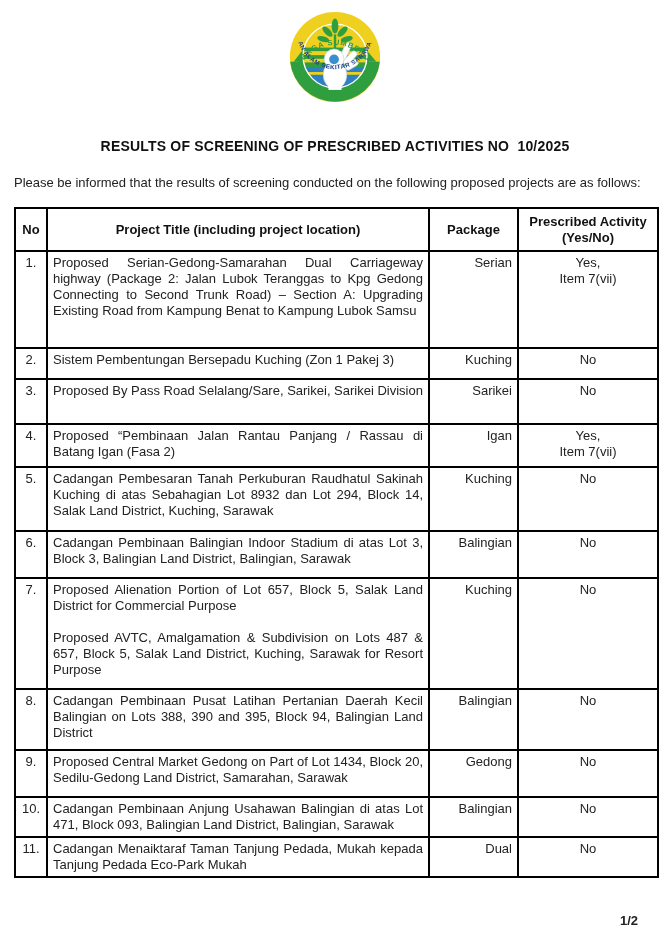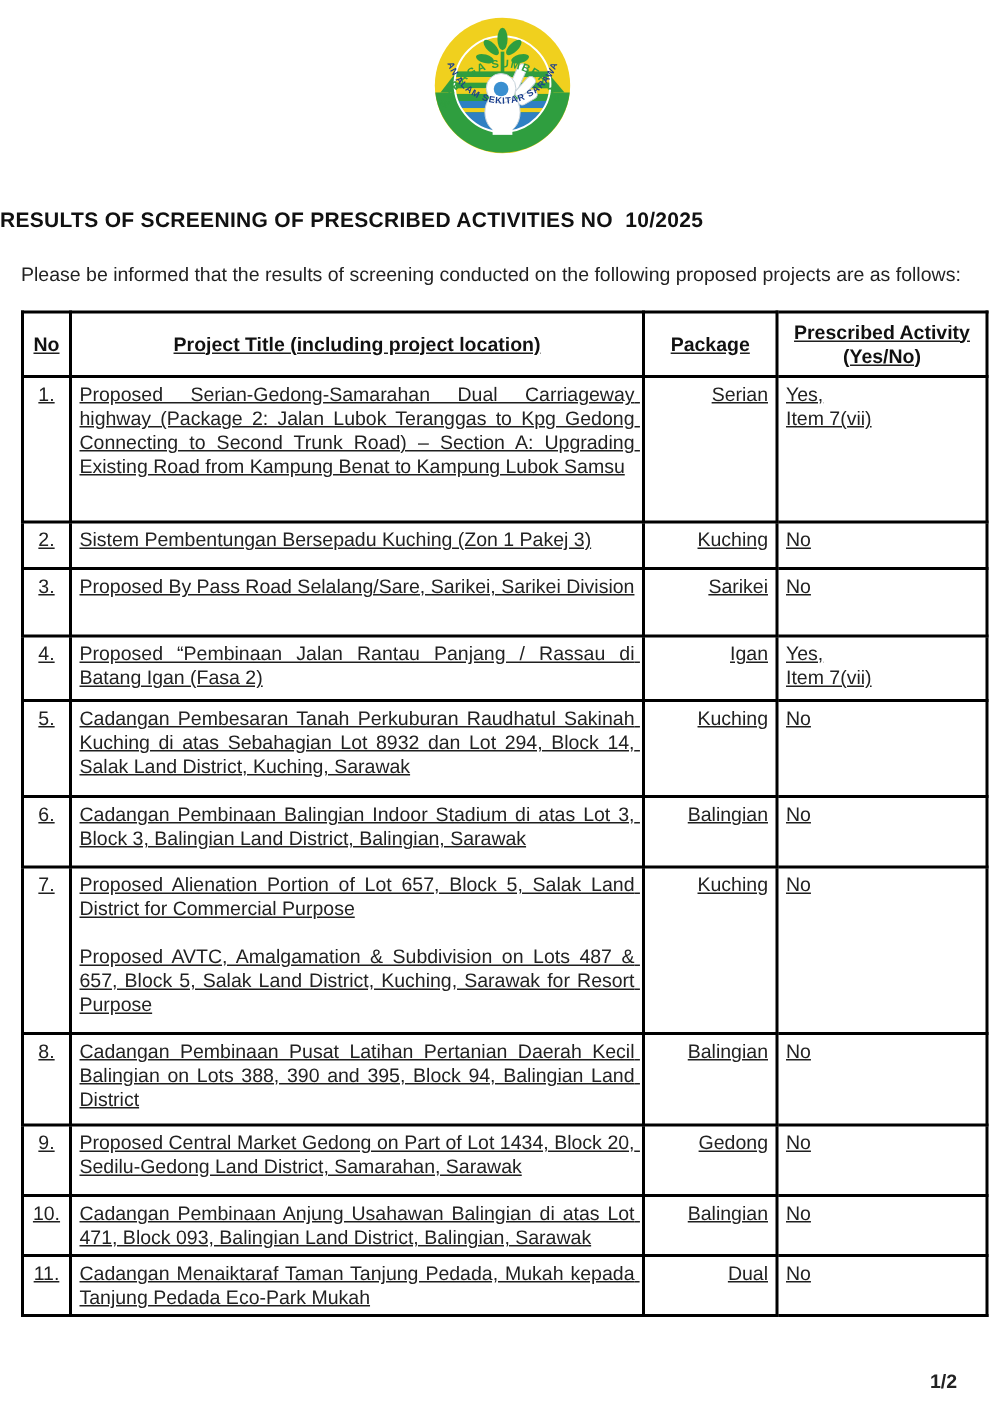--- a/index.html
+++ b/index.html
@@ -12,60 +12,60 @@
     overflow:hidden;
   }
   .page { width:670px; height:943px; position:relative; background:#fff; }
 
   .logo-wrap { display:flex; justify-content:center; padding-top:10px; }
   .logo { width:94px; height:94px; }
   .logo text { font-family:"Liberation Sans", sans-serif; font-weight:bold; }
 
   .doc-title {
     margin-top:34px;
+    text-align:center;
     font-weight:bold;
     font-size:14px;
     letter-spacing:0.2px;
     white-space:pre-wrap;
     color:#111;
   }
 
   .intro {
     margin:20px 13px 16px 14px;
     font-size:13px;
     line-height:17px;
     color:#222;
   }
 
   table.results {
     border-collapse:collapse;
     table-layout:fixed;
     width:643px;
     margin:13px 13px 0 14px;
-    text-decoration:underline;
   }
   .results th, .results td {
     border:2px solid #000;
     font-size:13px;
     line-height:16px;
     vertical-align:top;
     padding:3px 5px;
     color:#222;
   }
   .results th {
     vertical-align:middle;
     text-align:center;
     font-weight:bold;
     white-space:pre-wrap;
     color:#111;
   }
   td.no-cell  { text-align:center; padding-left:1px; padding-right:1px; }
   td.title-cell { text-align:justify; white-space:pre-wrap; }
   td.loc-cell { text-align:right; }
-  td.act-cell { white-space:pre-wrap; }
+  td.act-cell { text-align:center; white-space:pre-wrap; }
 
   tr.h-head { height:43px; }
   tr.h-r1  { height:97px; }
   tr.h-r2  { height:31px; }
   tr.h-r3  { height:45px; }
   tr.h-r4  { height:43px; }
   tr.h-r5  { height:64px; }
   tr.h-r6  { height:47px; }
   tr.h-r7  { height:111px; }
   tr.h-r8  { height:61px; }

